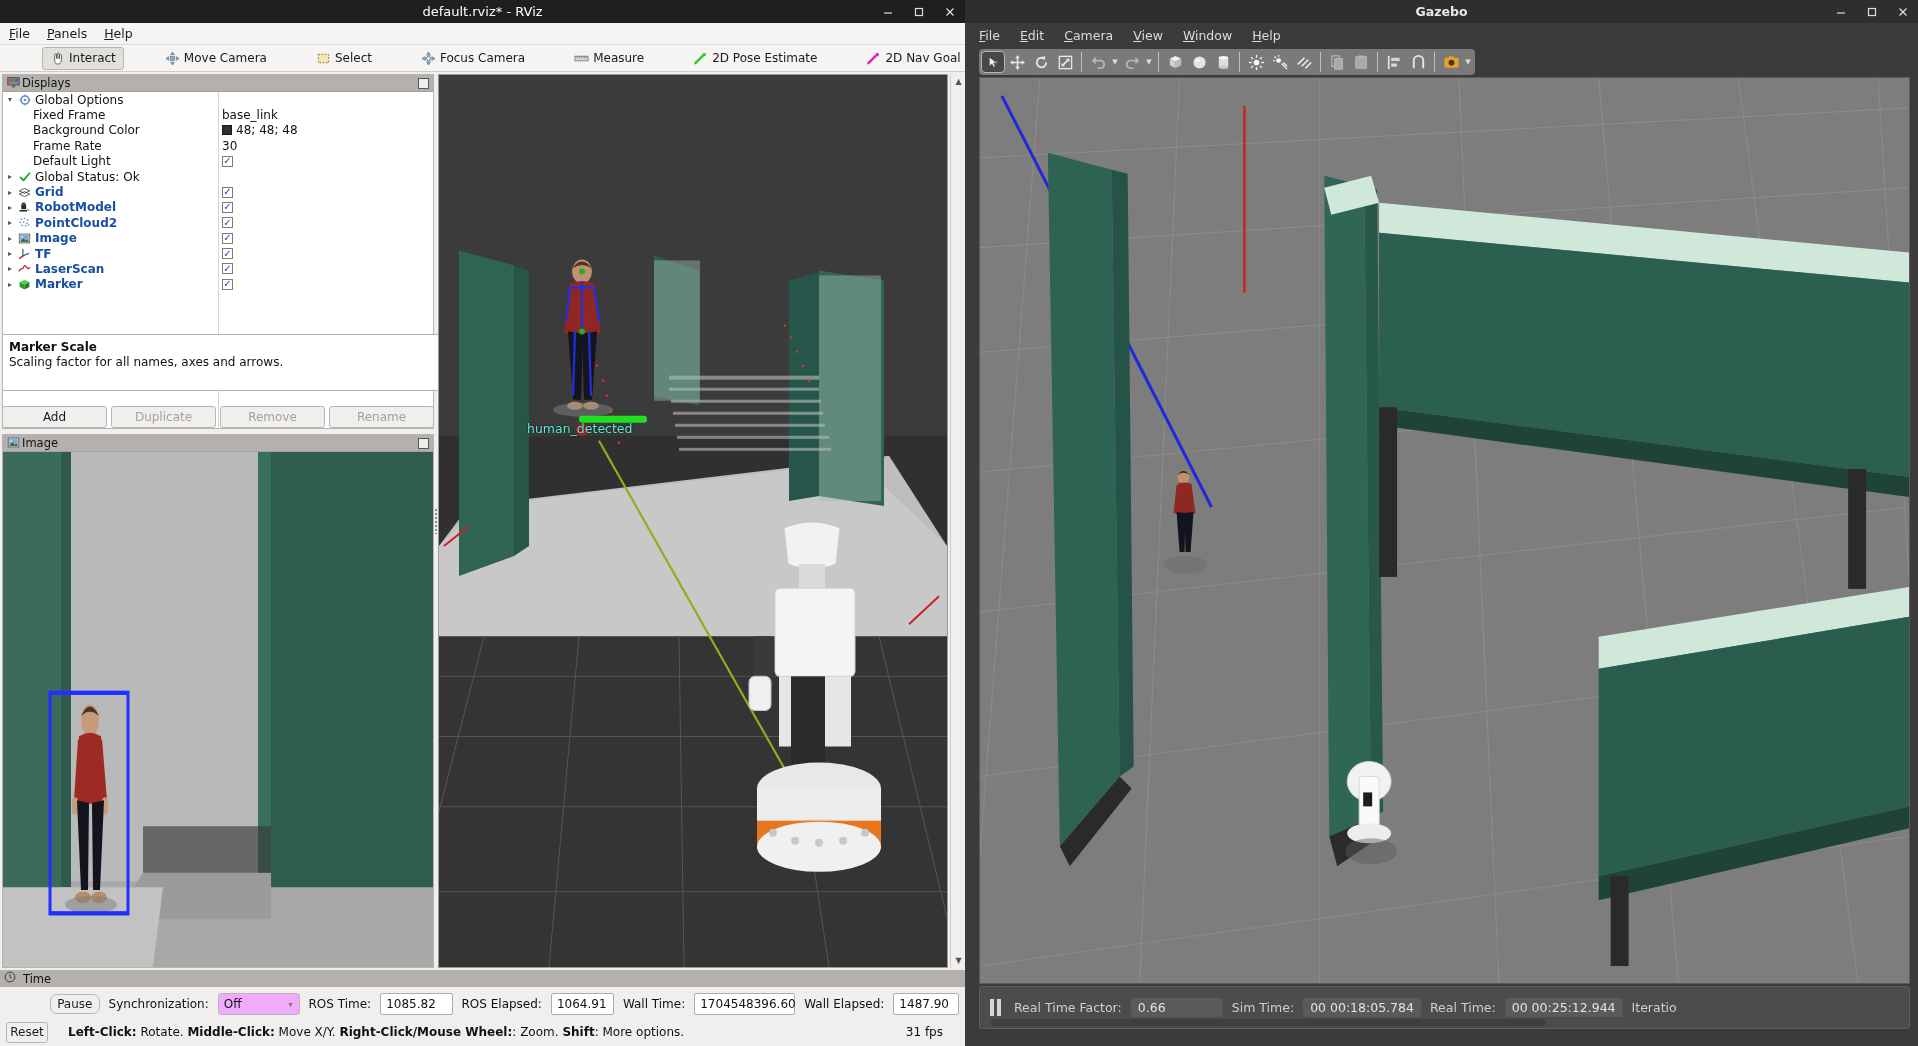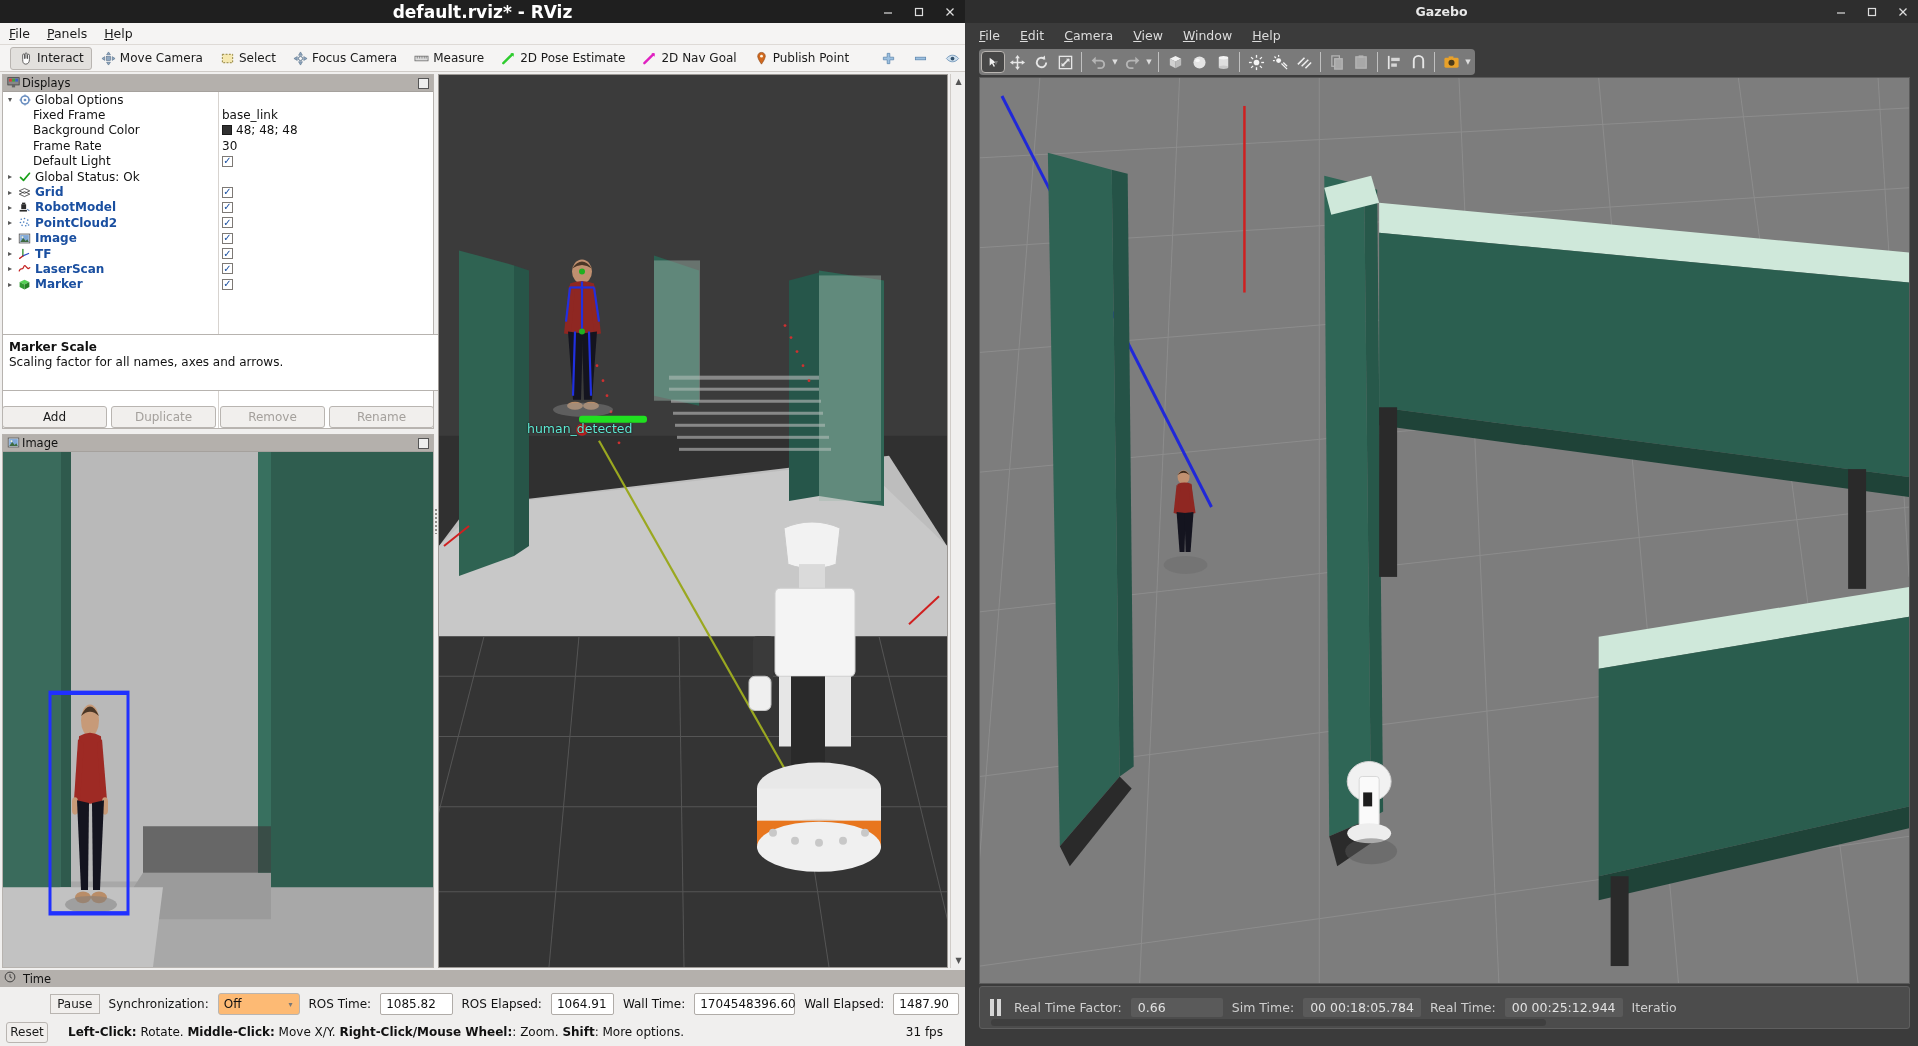--- a/index.html
+++ b/index.html
@@ -16,21 +16,21 @@
     position: absolute; left: 0; top: 0; width: 965px; height: 1046px;
     background: #f0efee;
   }
   .rviz-titlebar {
     height: 23px; background: #1f1f1f; color: #ffffff;
     display: flex; align-items: center; position: relative;
     font-size: 12.5px;
   }
   .rviz-title {
     position: absolute; left: 0; right: 0; text-align: center;
-    font-weight: bold; font-size: 17px; color: #fff;
+    font-weight: normal; font-size: 13px; color: #fff;
   }
   .win-ctrls { position: absolute; right: 8px; display: flex; gap: 17px; align-items: center; }
   .win-ctrl { width: 14px; height: 14px; position: relative; cursor: pointer; }
   .win-ctrl svg { display: block; }
 
   .rviz-menubar {
     height: 22px; background: #f5f4f3; display: flex; align-items: center;
     padding-left: 9px; gap: 17px; font-size: 12.5px; color: #1a1a1a;
     border-bottom: 1px solid #dedad6;
   }
@@ -41,21 +41,21 @@
     height: 27px; background: #f5f4f3; display: flex; align-items: center;
     padding-left: 6px; gap: 1px; font-size: 12px; color: #1a1a1a;
     border-bottom: 1px solid #cfcbc7;
   }
   .tb-grip { width: 7px; height: 20px; margin-right: 3px;
     background-image: radial-gradient(circle, #b5b1ad 1px, transparent 1.2px);
     background-size: 3px 4px; }
   .tb-btn {
     display: flex; align-items: center; gap: 4px; padding: 3px 7px;
     border: 1px solid transparent; border-radius: 3px; cursor: pointer;
-    white-space: nowrap; height: 23px;
+    white-space: nowrap; height: 23px; margin-left: 32px;
   }
   .tb-btn.active { background: #e2e0dd; border-color: #b9b5b1; }
   .tb-sep { width: 1px; height: 18px; background: #cfcbc7; margin: 0 7px; }
   .tb-ico { width: 15px; height: 15px; display: inline-block; flex: none; }
 
   
   .rviz-body { position: absolute; top: 72px; left: 0; right: 0; bottom: 76px; }
   .displays-panel {
     position: absolute; left: 2px; top: 2px; width: 432px; height: 355px;
     background: #ffffff; border: 1px solid #b7b3af;
@@ -140,24 +140,24 @@
   .time-header {
     height: 17px; background: #b4b0ac; display: flex; align-items: center;
     padding: 0 4px; gap: 4px; font-size: 11.5px; color: #111;
   }
   .time-row {
     height: 34px; display: flex; align-items: center; padding: 0 6px; gap: 9px;
     font-size: 12px; color: #111;
   }
   .pause-btn {
     width: 73px; height: 20px; background: #f1efed; border: 1px solid #b9b5b1;
-    border-radius: 0; font-size: 12px; cursor: pointer; font-family: inherit; color:#1a1a1a;margin-left:44px;
+    border-radius: 7px; font-size: 12px; cursor: pointer; font-family: inherit; color:#1a1a1a;margin-left:44px;
   }
   .sel {
-    width: 116px; height: 22px; background: #fdba74; border: 1px solid #b9b5b1;
+    width: 116px; height: 22px; background: #f0abfc; border: 1px solid #b9b5b1;
     border-radius: 3px; font-size: 12px; display: flex; align-items: center;
     padding: 0 5px; position: relative; cursor: pointer;
   }
   .sel::after { content: "\25BE"; position: absolute; right: 6px; font-size: 8px; color: #777; }
   .tf-label { white-space: nowrap; }
   .tfield {
     height: 22px; background: #fff; border: 1px solid #b0aca8;
     font-size: 12px; padding: 0 5px; display: flex; align-items: center;
     border-radius: 2px;
   }

